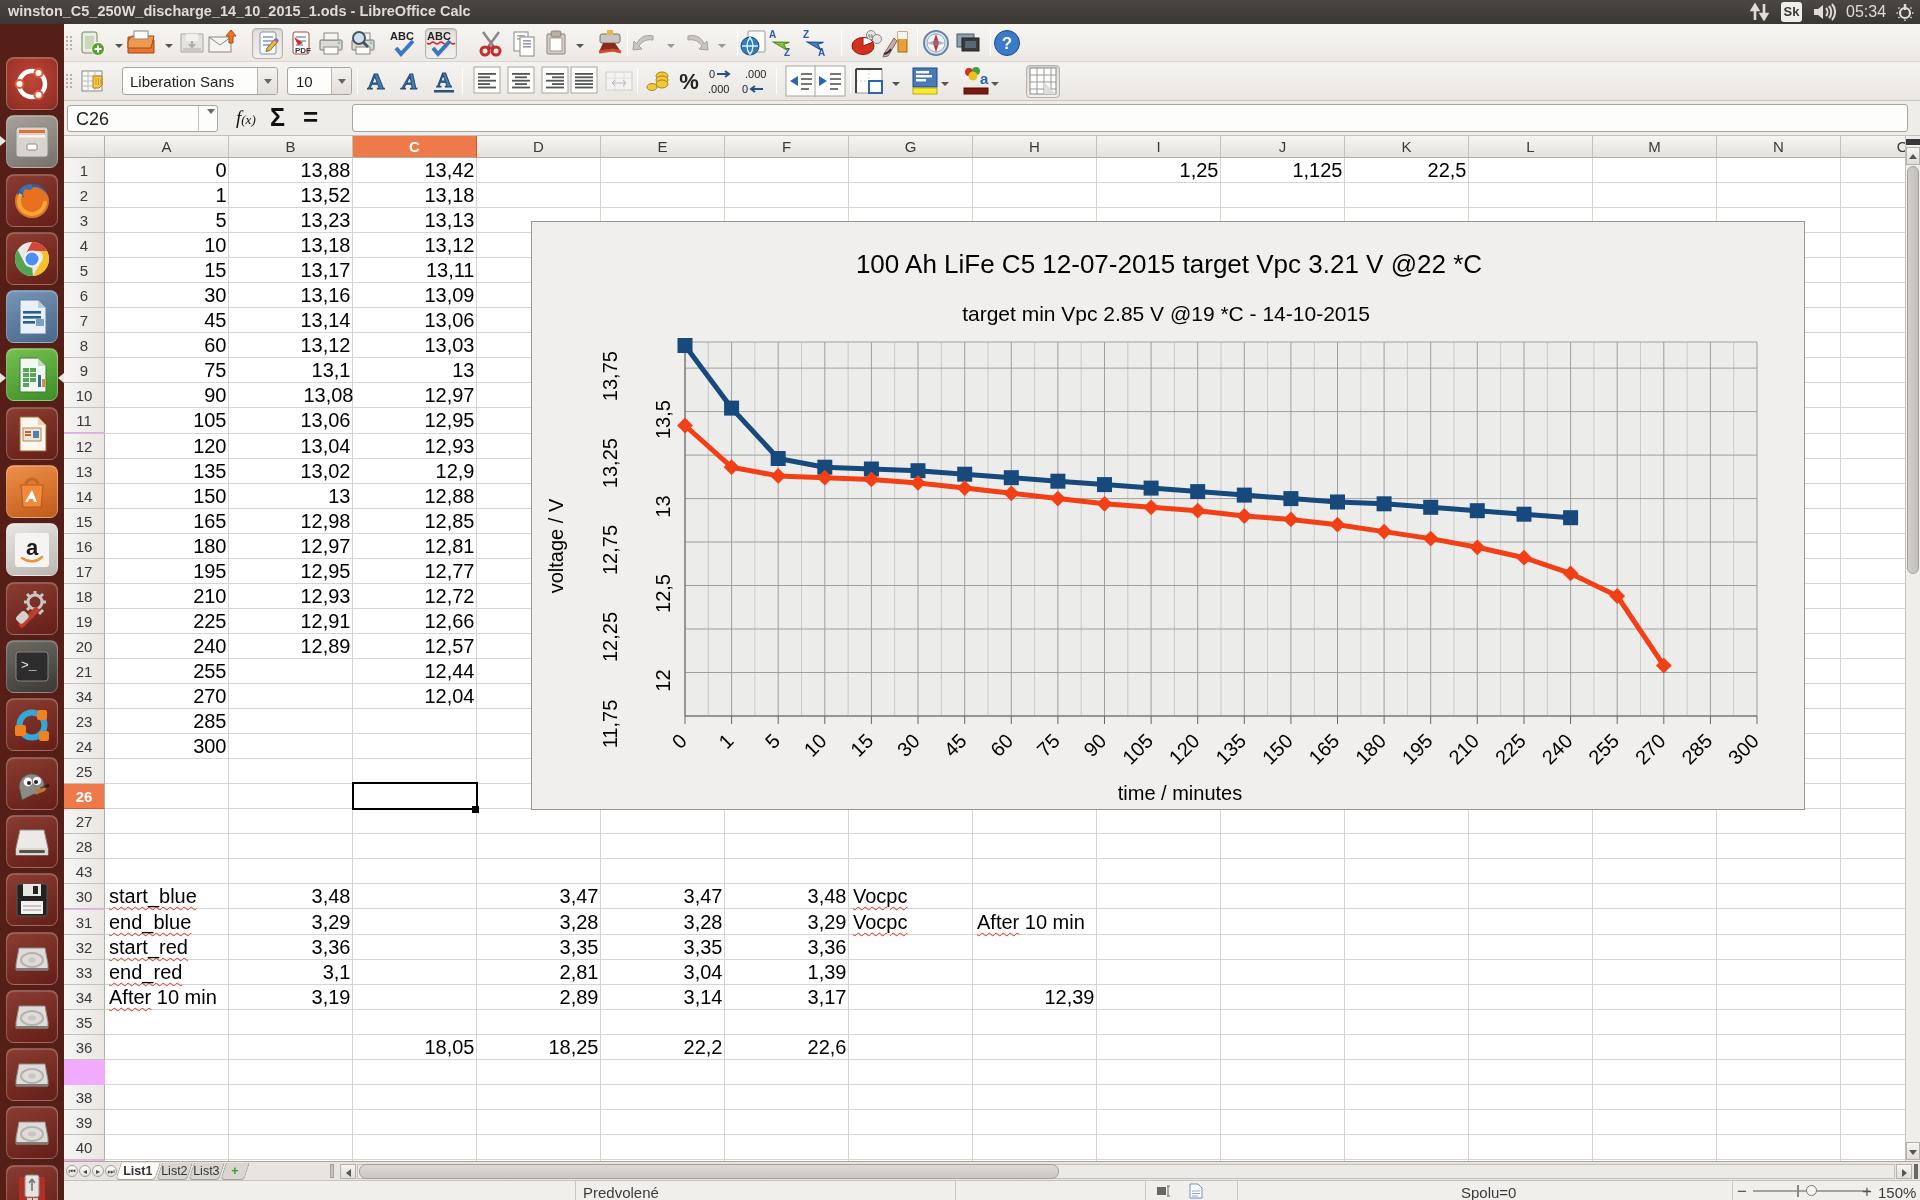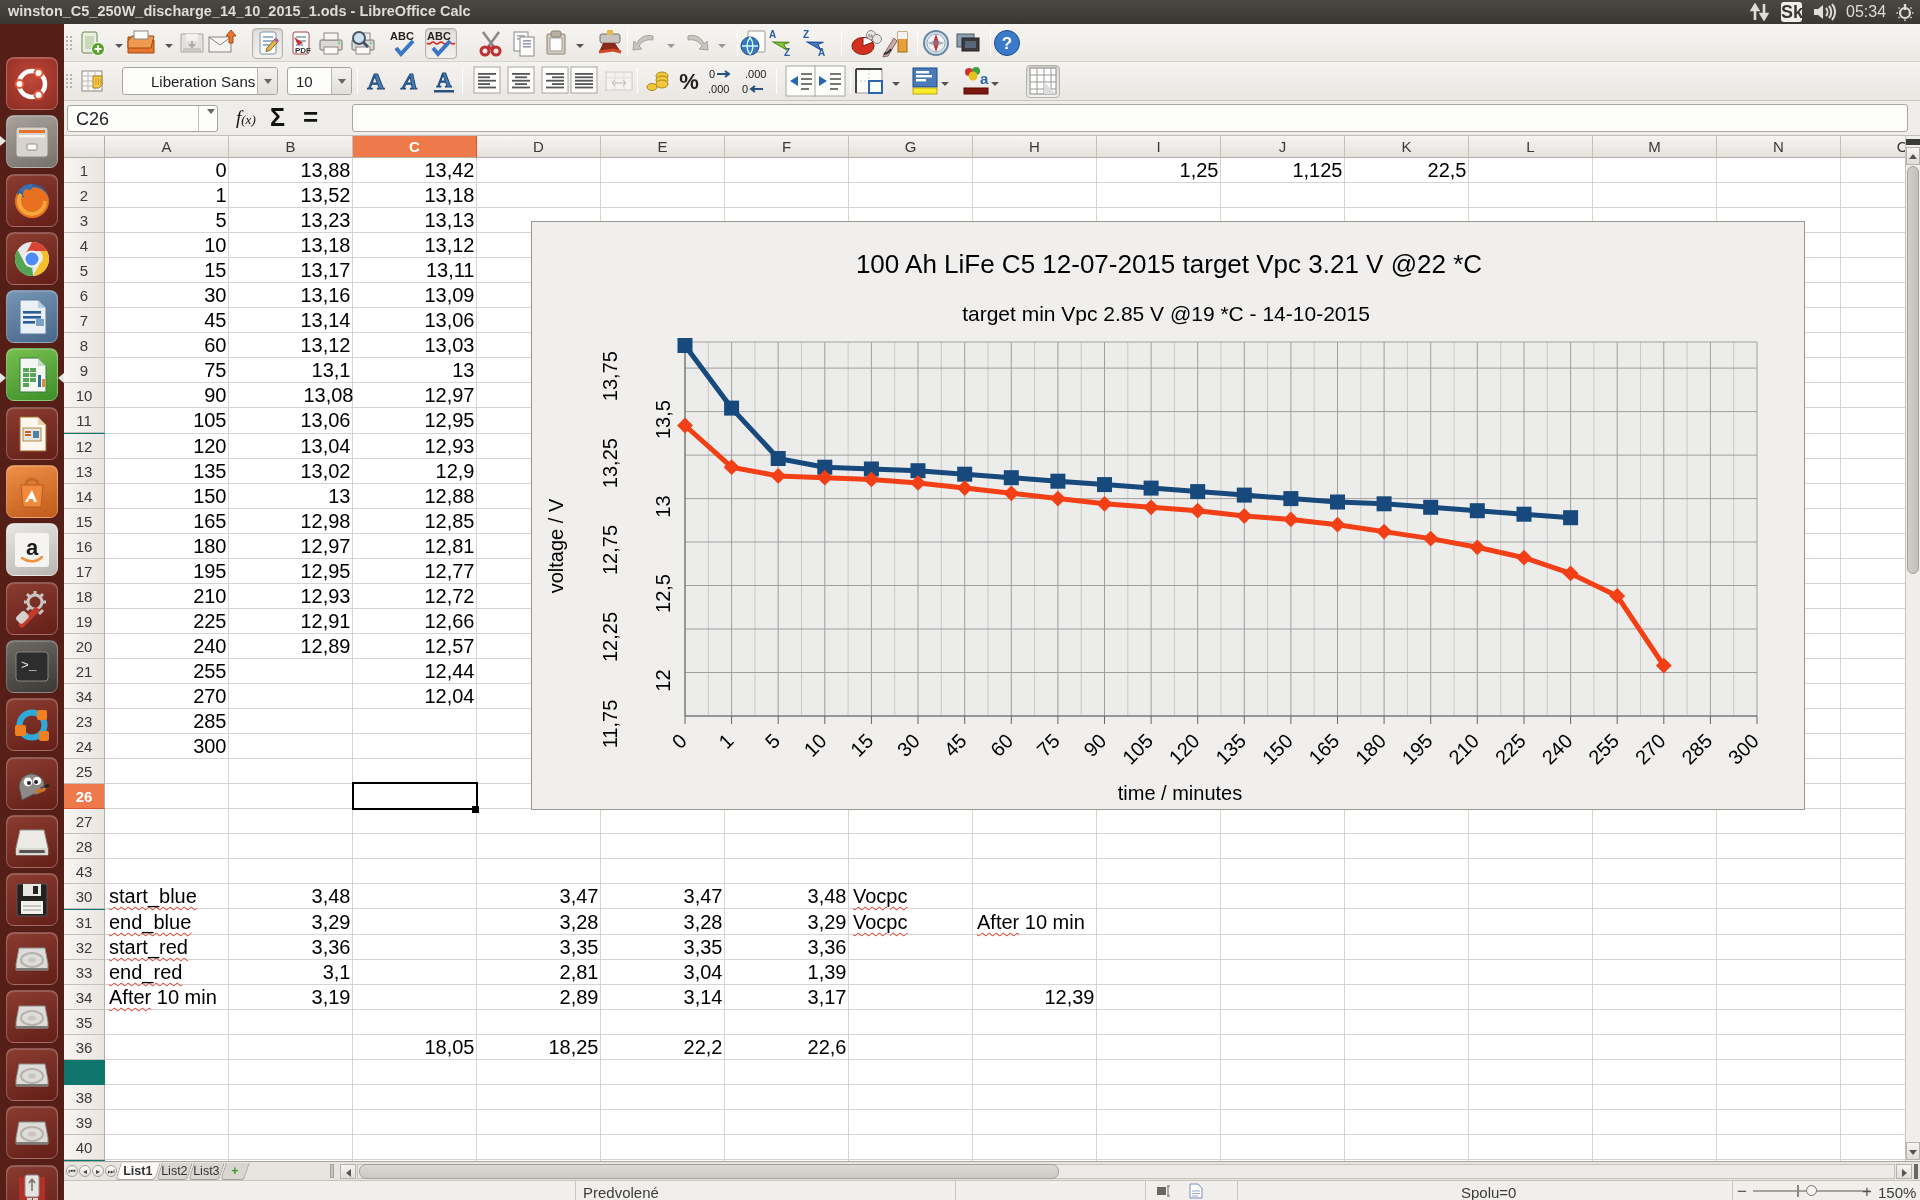--- a/index.html
+++ b/index.html
@@ -1,16 +1,16 @@
 <!DOCTYPE html>
 <html><head><meta charset="utf-8"><style>
 
 * {margin:0;padding:0;box-sizing:border-box;}
 html,body {width:1920px;height:1200px;overflow:hidden;font-family:"Liberation Sans",sans-serif;}
-#page {position:relative;width:1920px;height:1200px;background:#0f766e;text-decoration:underline;}
+#page {position:relative;width:1920px;height:1200px;background:#f0abfc;text-decoration:underline;}
 #panel {position:absolute;left:0;top:0;width:1920px;height:24px;background:linear-gradient(#4b4843,#3a3732);color:#dfdcd5;}
 #panel .title {position:absolute;left:8px;top:3px;font-size:14.5px;font-weight:bold;}
 #launcher {position:absolute;left:0;top:24px;width:64px;height:1176px;background:#551f18;}
 .tile {position:absolute;left:6px;width:52px;height:53px;border-radius:8px;border:1px solid rgba(255,255,255,0.25);box-shadow:inset 0 1px 1px rgba(255,255,255,0.2);display:flex;align-items:center;justify-content:center;}
 #tb1 {position:absolute;left:64px;top:24px;width:1856px;height:38px;background:linear-gradient(#f7f5f2,#ecE9e5);border-bottom:1px solid #d8d4cf;}
 #tb2 {position:absolute;left:64px;top:62px;width:1856px;height:39px;background:linear-gradient(#f5f3f0,#eae7e3);border-bottom:1px solid #c9c5c0;}
 #fbar {position:absolute;left:64px;top:101px;width:1856px;height:35px;background:#efedea;border-bottom:1px solid #c2beb8;}
 .ti {position:absolute;}
 .tsep {position:absolute;width:1px;background:#cfccc6;border-right:1px solid #fff;}
 .tframe {position:absolute;border:1px solid #b5b1ab;border-radius:4px;background:linear-gradient(#e3e0db,#f2f0ed);box-shadow:inset 0 1px 2px rgba(0,0,0,0.12);}
@@ -42,21 +42,21 @@
 .tab.active {background:#fcfbfa;font-weight:bold;z-index:2;}
 .navb {position:absolute;top:3px;width:12px;height:12px;border:1px solid #a5a19b;border-radius:7px;background:linear-gradient(#fcfbfa,#e5e2dd);font-size:8px;color:#444;text-align:center;line-height:12px;}
 </style></head><body>
 <div id="page">
 <div id="panel">
       <div class="title">winston_C5_250W_discharge_14_10_2015_1.ods - LibreOffice Calc</div>
 <svg style="position:absolute;left:1749px;top:3px;" width="22" height="18" viewBox="0 0 22 18">
         <path d="M6 17V7M6 7H3l3-5 3 5z" stroke="#dfdcd5" stroke-width="2.6" fill="#dfdcd5"></path>
         <path d="M15 1v10m0 0h-3l3 5 3-5z" stroke="#dfdcd5" stroke-width="2.6" fill="#dfdcd5"></path>
       </svg>
-<div style="position:absolute;left:1781px;top:2px;width:21px;height:20px;background:#f0eeea;border-radius:3px;color:#3a3732;font-size:18px;font-weight:bold;text-align:center;line-height:20px;">Sk</div>
+<div style="position:absolute;left:1781px;top:2px;width:21px;height:20px;background:#f0eeea;border-radius:3px;color:#3a3732;font-size:13px;font-weight:bold;text-align:center;line-height:20px;">Sk</div>
 <svg style="position:absolute;left:1812px;top:3px;" width="24" height="18" viewBox="0 0 24 18">
         <path d="M2 6h4l5-4v14l-5-4H2z" fill="#dfdcd5"></path>
         <path d="M14 5a6 6 0 0 1 0 8M17 3a9 9 0 0 1 0 12M20 1a12 12 0 0 1 0 16" stroke="#dfdcd5" stroke-width="2" fill="none"></path>
       </svg>
 <div style="position:absolute;left:1846px;top:3px;font-size:16px;color:#dfdcd5;">05:34</div>
 <svg style="position:absolute;left:1896px;top:3px;" width="18" height="18" viewBox="0 0 18 18">
         <circle cx="9" cy="10" r="5" fill="none" stroke="#dfdcd5" stroke-width="2.2"></circle>
         <path d="M9 1v6" stroke="#dfdcd5" stroke-width="2.4"></path>
         <g stroke="#dfdcd5" stroke-width="1.6">
           <path d="M9 16.5v1.5M3.5 14l-1 1M14.5 14l1 1M2 10H.5M17.5 10H16M3.5 5.5l-1-1M14.5 5.5l1-1"></path>
@@ -410,21 +410,21 @@
       <circle cx="15" cy="15" r="12.5" fill="#3a7ac8" stroke="#1a4a88"></circle>
       <text x="15" y="21" font-size="17" font-weight="bold" fill="#fff" text-anchor="middle" font-family="Liberation Sans">?</text>
     </svg>
 <svg class="ti" style="left:79px;top:66px;" width="30" height="30" viewBox="0 0 30 30">
       <rect x="3" y="5" width="20" height="20" fill="#f8f7f5" stroke="#888"></rect>
       <path d="M3 10h20M3 15h20M3 20h20M9 5v20M16 5v20" stroke="#bbb"></path>
       <path d="M14 10h9v9l-3 3h-6z" fill="#f8c84a" stroke="#a8821a"></path>
       <path d="M17 12v7m2.5-7v7m2.5-6v6" stroke="#c89a2a"></path>
     </svg>
 <div class="combo" style="left:122px;top:67px;width:156px;height:28px;">
-      <span style="font-size:15px;color:#222;margin-left:28px;">Liberation Sans</span>
+      <span style="padding-left:7px;font-size:15px;color:#222;">Liberation Sans</span>
       <div class="cbtn">
         <span class="da"></span>
       </div>
     </div>
 <div class="combo" style="left:287px;top:67px;width:65px;height:28px;">
       <span style="padding-left:8px;font-size:15px;color:#222;">10</span>
       <div class="cbtn">
         <span class="da"></span>
       </div>
     </div>

